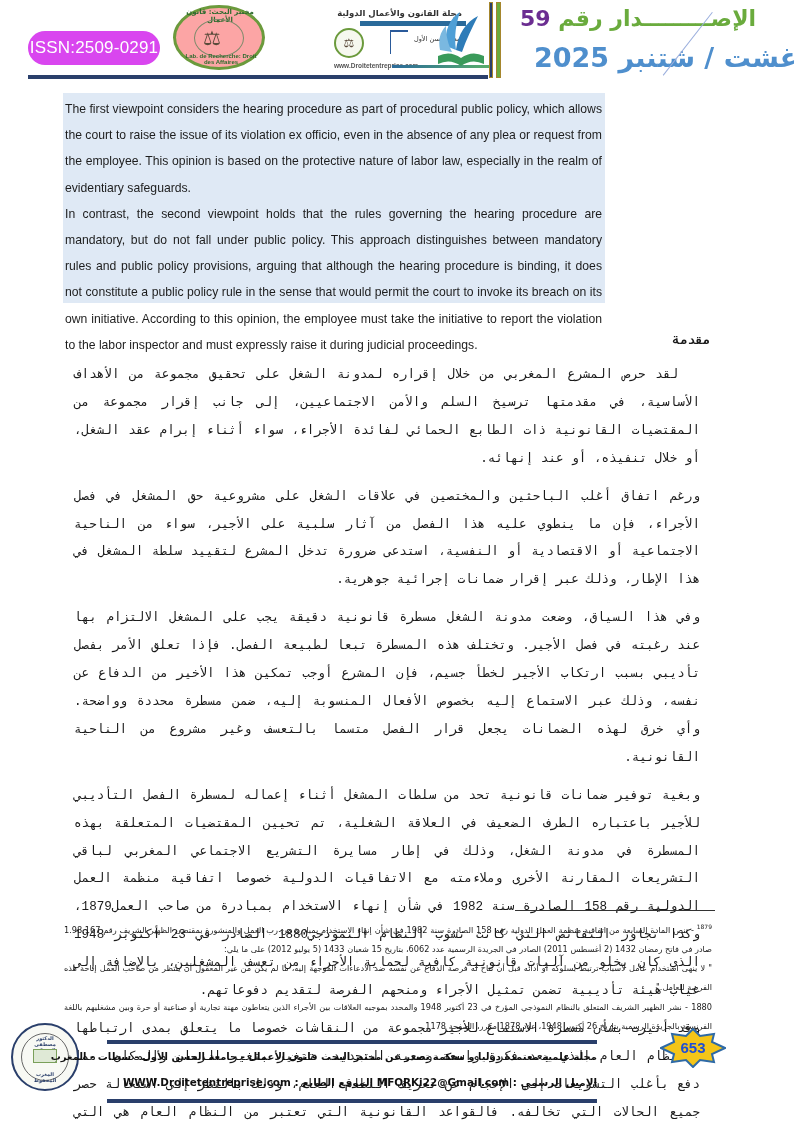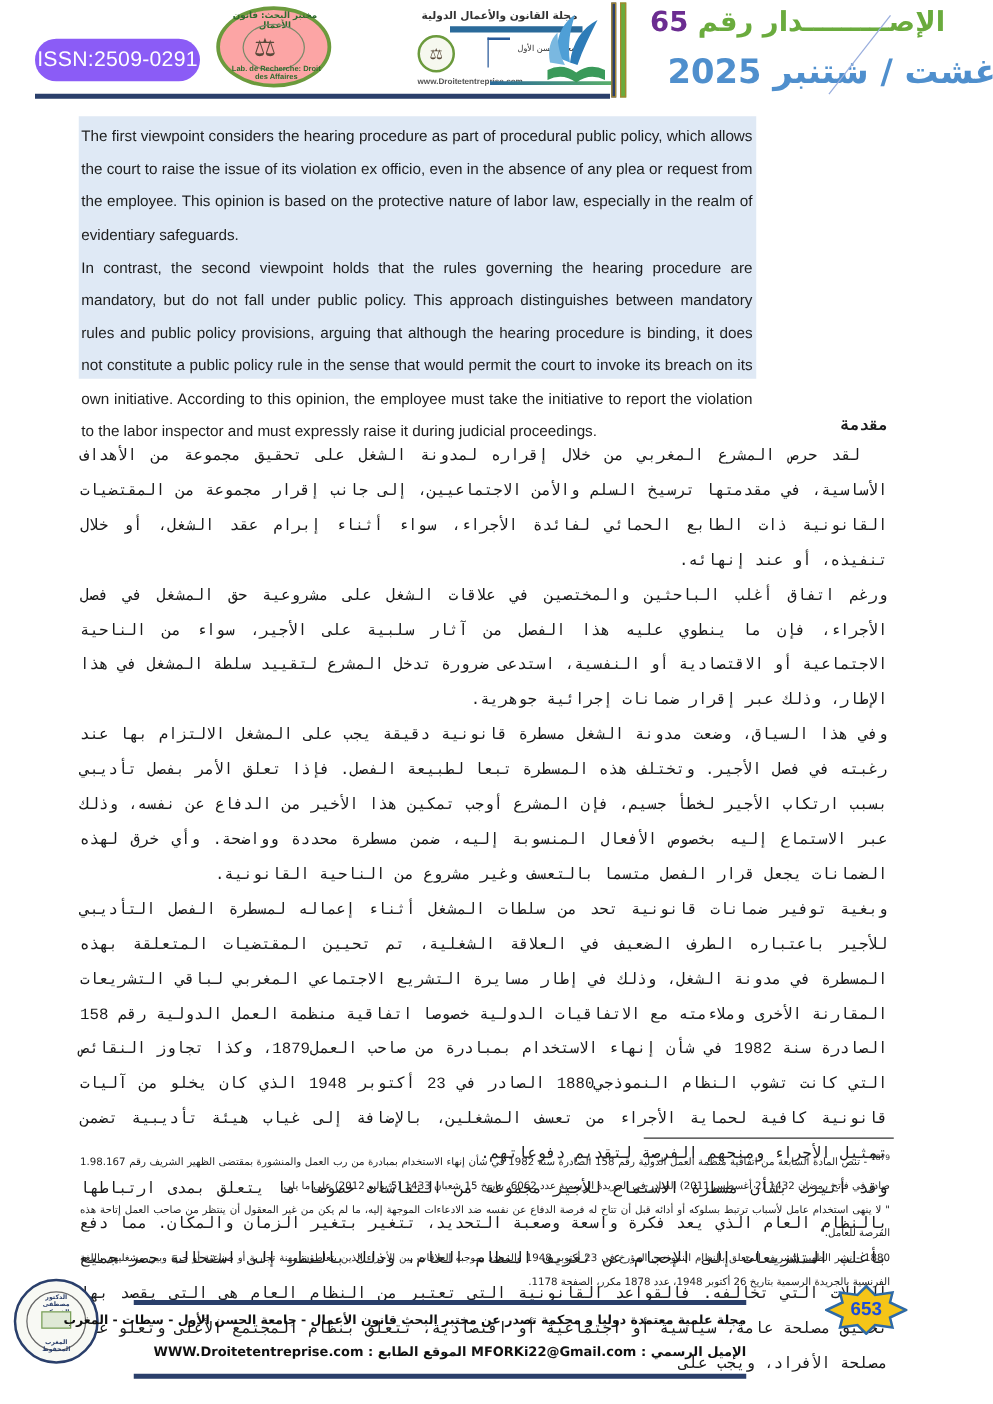--- a/index.html
+++ b/index.html
@@ -2,21 +2,21 @@
 <html><head>
 <meta charset="utf-8">
 <style>
   * { box-sizing: border-box; margin: 0; padding: 0; }
   html, body { width: 794px; height: 1123px; background: #ffffff; overflow: hidden; }
   body { position: relative; font-family: "DejaVu Sans", sans-serif; color: #1a1a1a; }
 
   
   .issn-badge {
     position: absolute; left: 28px; top: 31px; width: 132px; height: 34px;
-    background: #8b5cf6; border-radius: 17px; color: #fff;
+    background: #d946ef; border-radius: 17px; color: #fff;
     font-family: "Liberation Sans", sans-serif; font-size: 17px; line-height: 34px;
     text-align: center; letter-spacing: 0.2px;
   }
   .lab-seal {
     position: absolute; left: 173px; top: 5px; width: 92px; height: 65px;
     border-radius: 50%; border: 3px solid #6b9a3c; background: #fca5a5;
   }
   .lab-seal .inner {
     position: absolute; left: 18px; top: 11px; width: 50px; height: 38px; border-radius: 50%;
     border: 1px solid #7a8a6a;
@@ -93,21 +93,21 @@
 
   
   .arabic-body {
     position: absolute; left: 64px; top: 330px; width: 646px;
     direction: rtl; text-align: justify; font-family: Liberation Mono, monospace;
     font-size: 12.6px; line-height: 27.9px; color: #1a1a1a;
   }
   .arabic-body h2 {
     font-size: 12.5px; font-weight: bold; line-height: 22px; margin-bottom: 0;
   }
-  .arabic-body p { margin: 0; }
+  .arabic-body p { margin: 10px; }
   .arabic-body p.indent { text-indent: 22px; }
 
   
   .footnote-rule {
     position: absolute; left: 515px; top: 910px; width: 200px; height: 1px; background: #333;
   }
   .footnotes {
     position: absolute; left: 64px; top: 917px; width: 648px;
     direction: rtl; text-align: justify; font-family: "DejaVu Sans", sans-serif;
     font-size: 8.2px; line-height: 19.2px; color: #1a1a1a;
@@ -176,21 +176,21 @@
   <path d="M4 44 C 2 34, 4 26, 10 20 C 10 30, 12 38, 16 46 Z" fill="#7ab8e0"></path>
   <path d="M2 50 Q 14 44, 25 52 Q 36 44, 48 50 L 48 58 Q 36 52, 25 60 Q 14 52, 2 58 Z" fill="#3a9a5a"></path>
 </svg>
 
 <div class="header-divider"></div>
 <div class="vbar-1"></div>
 <div class="vbar-2"></div>
 
 <div class="issue-line">
   <span>الإصـــــــــدار رقم</span>
-  <span class="num">65</span>
+  <span class="num">59</span>
 </div>
 <div class="date-line">غشت / شتنبر 2025</div>
 <div class="deco-line"></div>
 
 <div class="abstract-box">
   <p>The first viewpoint considers the hearing procedure as part of procedural public policy, which allows the court to raise the issue of its violation ex officio, even in the absence of any plea or request from the employee. This opinion is based on the protective nature of labor law, especially in the realm of evidentiary safeguards.</p>
   <p>In contrast, the second viewpoint holds that the rules governing the hearing procedure are mandatory, but do not fall under public policy. This approach distinguishes between mandatory rules and public policy provisions, arguing that although the hearing procedure is binding, it does not constitute a public policy rule in the sense that would permit the court to invoke its breach on its own initiative. According to this opinion, the employee must take the initiative to report the violation to the labor inspector and must expressly raise it during judicial proceedings.</p>
 </div>
 
 <div class="arabic-body">

